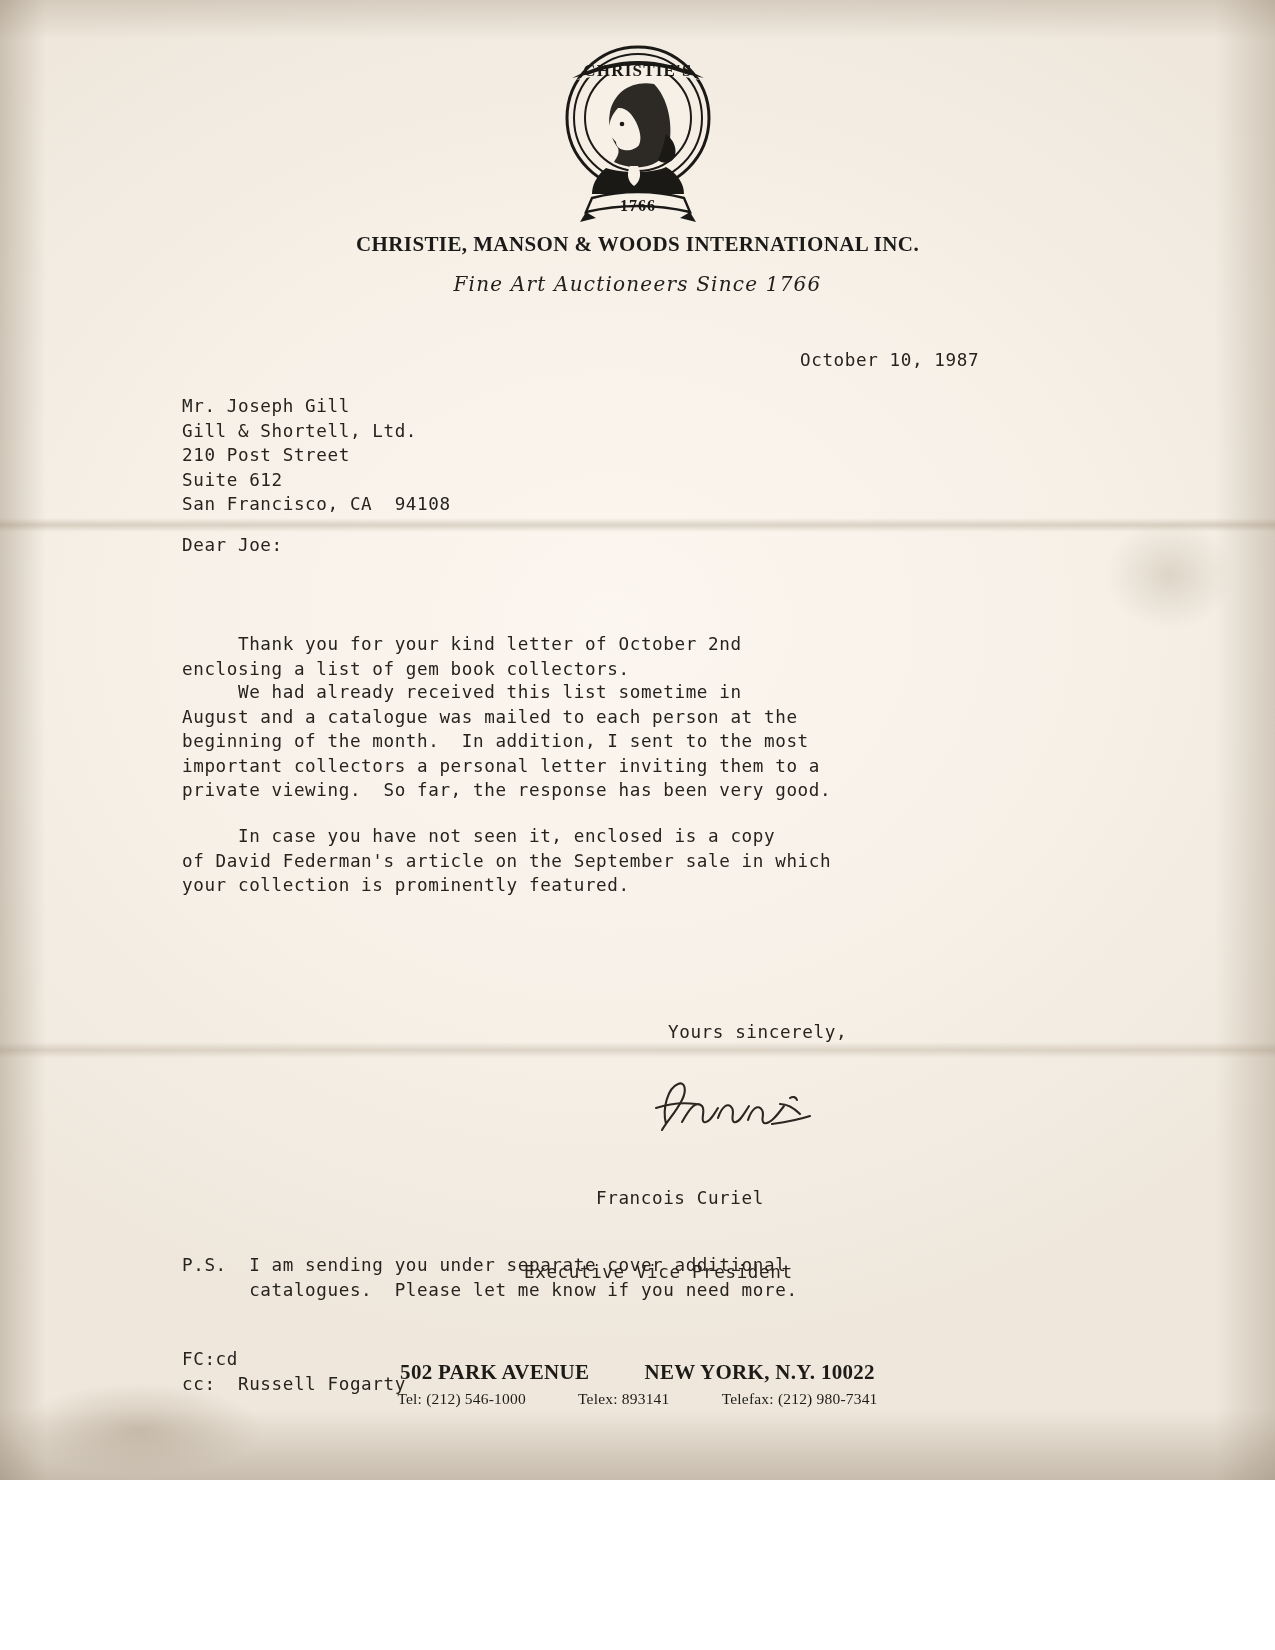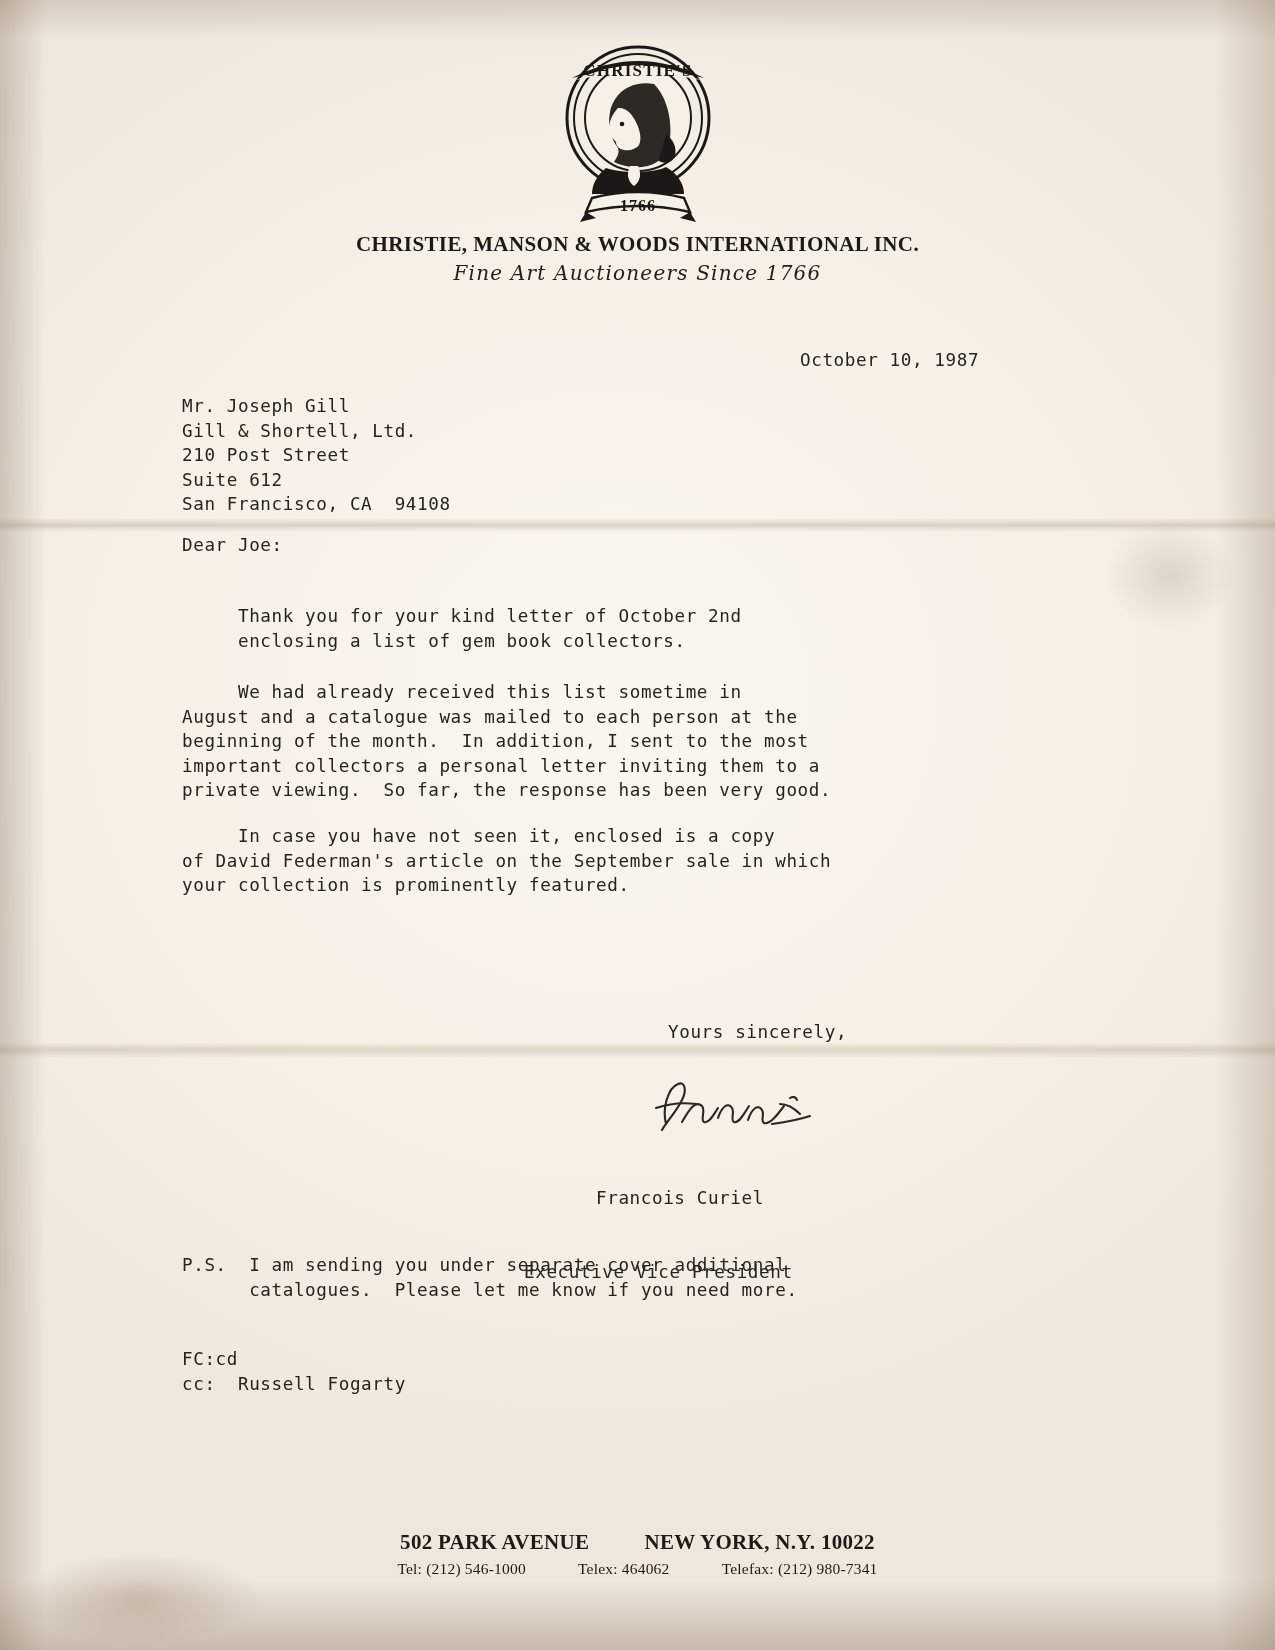--- a/index.html
+++ b/index.html
@@ -11,21 +11,21 @@
     width: 1275px;
     height: 1650px;
     overflow: hidden;
     font-family: "Liberation Sans", sans-serif;
   }
 
   
   #page {
     position: relative;
     width: 1275px;
-    height: 1650px;
+    height: 1480px;
     background:
       radial-gradient(ellipse 70% 50% at 48% 42%, #fbf6ef 0%, #f6f0e7 55%, #efe7dc 100%);
     overflow: hidden;
   }
   
   .blotch {
     position: absolute;
     pointer-events: none;
   }
   #fold1 {
@@ -78,21 +78,21 @@
 
   #company-name {
     margin-top: 6px;
     font-family: "Liberation Serif", serif;
     font-size: 21px;
     letter-spacing: 0.4px;
     color: #1c1a18;
     font-weight: 700;
   }
   #tagline {
-    margin-top: 4px;
+    margin-top: 15px;
     font-family: "DejaVu Serif", serif;
     font-style: italic;
     font-size: 20px;
     color: #22201d;
     letter-spacing: 1.2px;
   }
 
   
   .typed {
     position: absolute;
@@ -100,21 +100,21 @@
     font-size: 17.6px;
     line-height: 24.5px;
     color: #26231f;
     letter-spacing: 0.6px;
     white-space: pre;
   }
 
   #date-line { left: 800px; top: 348px; }
   #recipient { left: 182px; top: 394px; }
   #salutation { left: 182px; top: 533px; }
-  #para-1 { left: 182px; top: 604px; text-align: center; }
+  #para-1 { left: 182px; top: 632px; }
   #para-2 { left: 182px; top: 680px; }
   #para-3 { left: 182px; top: 824px; }
   #para-4 { left: 182px; top: 920px; }
   #closing { left: 668px; top: 1020px; text-align: right; }
   #signer { left: 596px; top: 1137px; text-align: left; }
   #postscript { left: 182px; top: 1253px; }
   #reference { left: 182px; top: 1347px; }
 
   
   #signature {
@@ -260,19 +260,19 @@
 
   <div id="footer">
     <div id="footer-line1">
       <span class="footer-seg">502 PARK AVENUE</span>
       <span class="gap-lg"></span>
       <span class="footer-seg">NEW YORK, N.Y. 10022</span>
     </div>
     <div id="footer-line2">
       <span class="footer-seg">Tel: (212) 546-1000</span>
       <span class="gap-lg"></span>
-      <span class="footer-seg">Telex: 464062</span>
+      <span class="footer-seg">Telex: 893141</span>
       <span class="gap-lg"></span>
       <span class="footer-seg">Telefax: (212) 980-7341</span>
     </div>
   </div>
 
 </div>
 
 </body></html>

